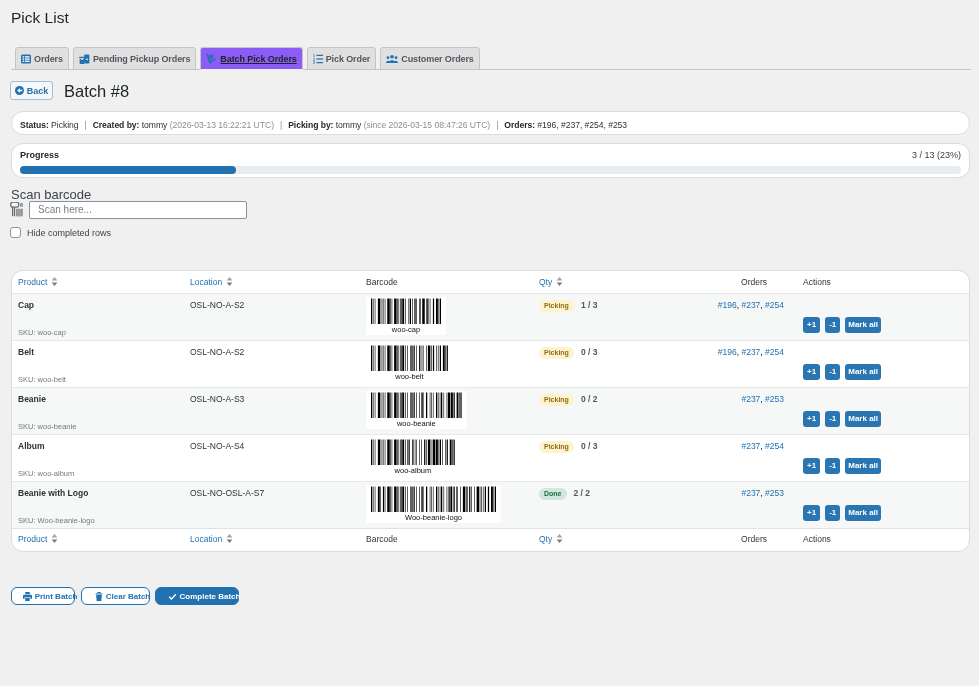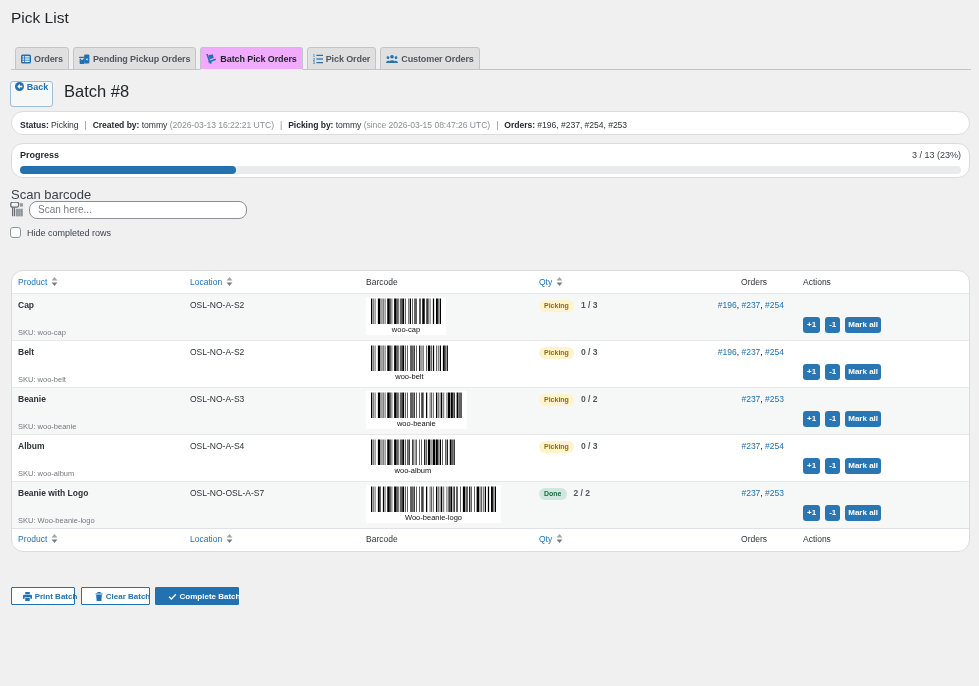--- a/index.html
+++ b/index.html
@@ -2,36 +2,36 @@
 <html><head><meta charset="utf-8"><title>Pick List</title>
 <style>
 * { margin:0; padding:0; box-sizing:border-box; }
 html,body { width:979px; height:686px; background:#f0f0f1; font-family:"Liberation Sans",sans-serif; position:relative; overflow:hidden; font-size:10px; }
 svg { flex-shrink:0; }
 .abs { position:absolute; }
 .title { left:11px; top:9px; font-size:15.5px; color:#1d2327; }
 .tabbar { left:11px; top:47px; width:960px; height:23px; border-bottom:1px solid #c3c4c7; }
 .tabs { position:absolute; left:4px; bottom:-1px; display:flex; }
 .tab { height:23px; display:flex; align-items:center; gap:3px; padding:0 5px; background:#e0e0e1; border:1px solid #c3c4c7; border-radius:3px 3px 0 0; font-size:9px; font-weight:700; color:#50575e; margin-right:4px; white-space:nowrap; letter-spacing:-0.1px; }
-.tab.active { background:#f0abfc; color:#1d2327; border-bottom-color:#f0f0f1; }
-.backbtn { left:10px; top:81px; width:43px; height:26px; background:#f6f7f7; border:1px solid #a0bdd8; border-radius:3px; display:flex; justify-content:center; gap:3px; font-size:9px; font-weight:700; color:#2271b1; }
+.tab.active { background:#8b5cf6; color:#1d2327; border-bottom-color:#f0f0f1;text-decoration:underline; }
+.backbtn { left:10px; top:81px; width:43px; height:19px; background:#f6f7f7; border:1px solid #a0bdd8; border-radius:3px; display:flex; align-items:center; justify-content:center; gap:3px; font-size:9px; font-weight:700; color:#2271b1; }
 .h8 { left:64px; top:82px; font-size:16.5px; font-weight:500; color:#1d2327; }
 .card { position:absolute; background:#fff; border:1px solid #dcdcde; border-radius:12px; }
 .status { left:11px; top:111px; width:959px; height:24px; line-height:18px; padding:4px 0 0 8px; font-size:8.6px; color:#2c3338; white-space:nowrap; letter-spacing:-0.05px; }
 .status b { color:#1d2327; }
 .status .mut { color:#8c8f94; }
 .status .sep { color:#8c8f94; margin:0 6px; }
 .prog { left:11px; top:143px; width:959px; height:35px; }
 .prog .pl { position:absolute; left:8px; top:6px; font-size:9px; font-weight:700; color:#1d2327; }
 .prog .pr { position:absolute; right:8px; top:6px; font-size:9px; color:#3c434a; }
 .track { position:absolute; left:8px; right:8px; top:22px; height:8px; background:#e9ecef; border-radius:4px; }
 .fill { position:absolute; left:0; top:0; width:23%; height:8px; background:#2271b1; border-radius:4px; }
 .scanlab { left:11px; top:187px; font-size:13px; color:#3c434a; }
 .scanicon { left:10px; top:202px; }
-.scaninput { left:29px; top:201px; width:218px; height:18px; background:#fff; border:1px solid #8c8f94; border-radius:8px; line-height:16px; padding-left:8px; font-size:10px; color:#777c82; }
+.scaninput { left:29px; top:201px; width:218px; height:18px; background:#fff; border:1px solid #8c8f94; border-radius:2px; line-height:16px; padding-left:8px; font-size:10px; color:#777c82; }
 .cb { left:10px; top:227px; width:11px; height:11px; background:#fff; border:1px solid #8f959e; border-radius:3px; }
 .cblab { left:27px; top:228px; font-size:9px; color:#3c434a; }
 .tcard { left:11px; top:270px; width:959px; height:282px; }
 table { border-collapse:collapse; table-layout:fixed; width:957px; }
 col.c1{width:172px} col.c2{width:176px} col.c3{width:173px} col.c4{width:126px} col.c5{width:132px} col.c6{width:178px}
 .hrow { height:22px; }
 .hrow th { font-size:8.5px; font-weight:400; text-align:left; padding:0 0 0 6px; color:#2c3338; vertical-align:middle; }
 .hrow.bot th { border-top:1px solid #dee2e6; }
 .thl { color:#2271b1; }
 .sa { margin-left:4px; vertical-align:-1px; }
@@ -49,21 +49,21 @@
 .qcell { padding:5px 0 0 6px; line-height:13px; }
 .bdg { display:inline-block; height:12px; line-height:12px; padding:0 5px; border-radius:6px; font-size:7px; font-weight:700; vertical-align:middle; }
 .bw { background:#fff3cd; color:#8a6d1f; }
 .bg { background:#d1e7dd; color:#146c43; }
 .cnt { margin-left:7px; font-size:8.5px; font-weight:700; color:#50575e; vertical-align:middle;margin-top:47px; }
 .ocell { padding:6px 7px 0 0; text-align:right; font-size:8.5px; line-height:11px; }
 .olink { color:#2271b1; text-decoration:none; }
 .acell { padding:23px 0 0 12px; line-height:15px; }
 .sb { display:inline-block; vertical-align:top; height:16px; line-height:16px; background:#2a76b2; color:#fff; font-size:8px; font-weight:700; border-radius:3px; padding:0 4px; margin-right:5px; text-align:center; }
 .mb { padding:0 3px; }
-.botbtn { position:absolute; top:587px; height:18px; display:flex; align-items:center; justify-content:center; gap:3px; background:#fff; border:1px solid #2271b1; border-radius:1px; font-size:8px; font-weight:700; color:#2271b1; white-space:nowrap;padding-left:14px; }
+.botbtn { position:absolute; top:587px; height:18px; display:flex; align-items:center; justify-content:center; gap:3px; background:#fff; border:1px solid #2271b1; border-radius:6px; font-size:8px; font-weight:700; color:#2271b1; white-space:nowrap;padding-left:14px; }
 .solid { background:#2271b1; color:#fff; border-color:#2271b1; }
 </style></head>
 <body>
 <div class="abs title">Pick List</div>
 <div class="abs tabbar">
     <div class="tabs">
 <div class="tab"><svg width="10" height="10">
           <rect x="0" y="0.5" width="10" height="9" rx="1.6" fill="#2271b1"></rect>
           <rect x="1.5" y="2.2" width="1.5" height="1.3" fill="#fff"></rect>
           <rect x="3.8" y="2.2" width="4.8" height="1.3" fill="#fff"></rect>

